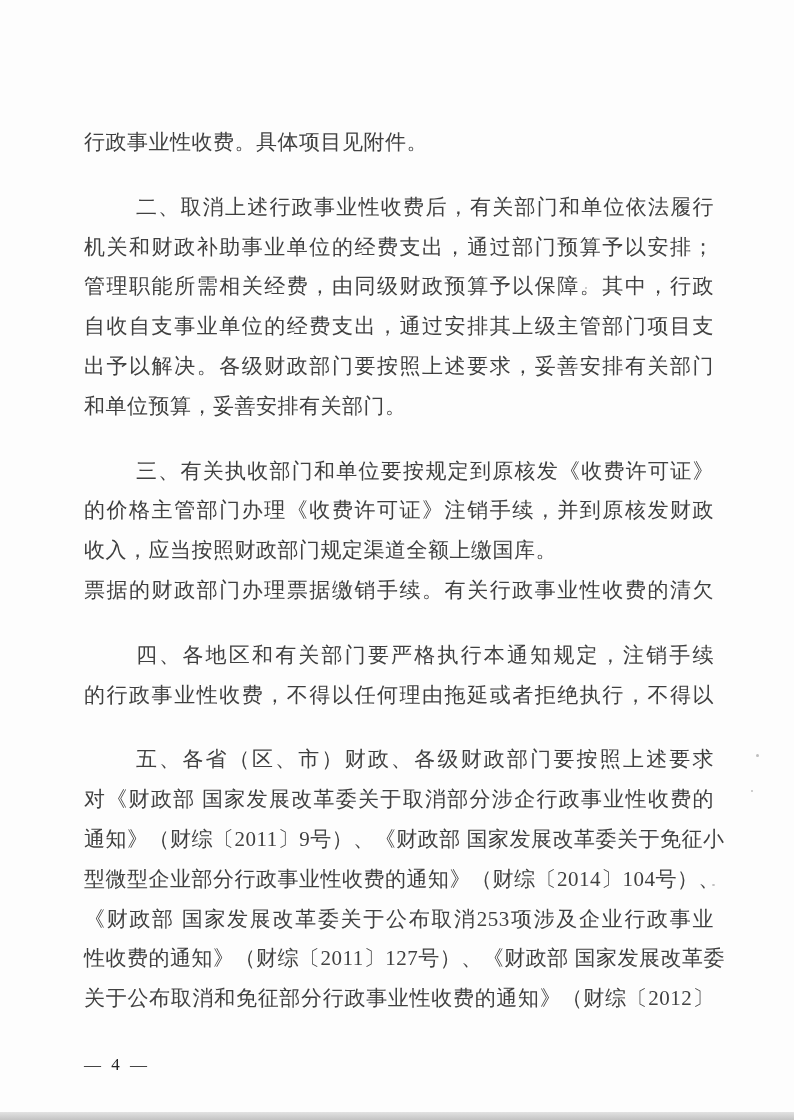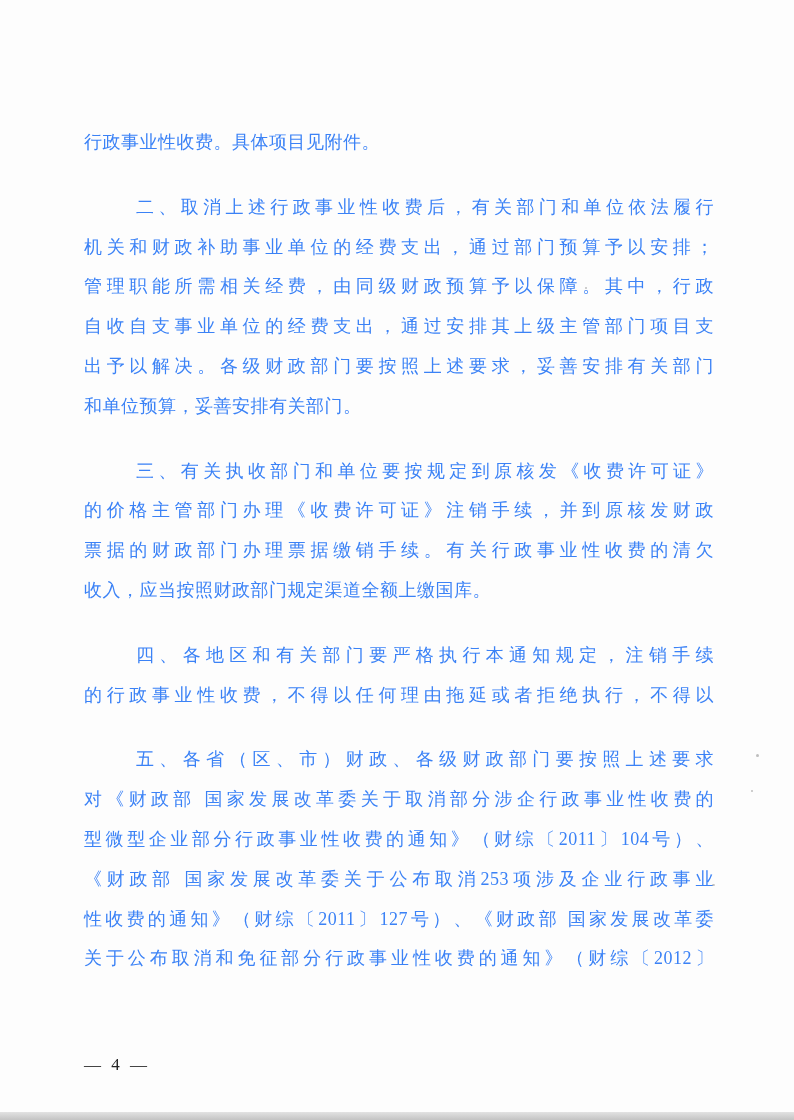--- a/index.html
+++ b/index.html
@@ -17,22 +17,22 @@
   }
   .doc-body {
     position: absolute;
     left: 84px;
     top: 123px;
     width: 630px;
   }
   .line {
     height: 39.8px;
     line-height: 39.8px;
-    font-size: 18px;
-    color: #3b82f6;
+    font-size: 21px;
+    color: #404040;
     white-space: nowrap;
     letter-spacing: 0.5px;
     font-weight: 500;
   }
   .line.j {
     text-align: justify;
     text-align-last: justify;
     text-justify: inter-character;
   }
   .line.ind {
@@ -74,27 +74,28 @@
   <div class="doc-body">
       <div class="line">行政事业性收费。具体项目见附件。</div>
       <div class="line j ind">二、取消上述行政事业性收费后，有关部门和单位依法履行</div>
       <div class="line j">机关和财政补助事业单位的经费支出，通过部门预算予以安排；</div>
       <div class="line j">管理职能所需相关经费，由同级财政预算予以保障。其中，行政</div>
       <div class="line j">自收自支事业单位的经费支出，通过安排其上级主管部门项目支</div>
       <div class="line j">出予以解决。各级财政部门要按照上述要求，妥善安排有关部门</div>
       <div class="line">和单位预算，妥善安排有关部门。</div>
       <div class="line j ind">三、有关执收部门和单位要按规定到原核发《收费许可证》</div>
       <div class="line j">的价格主管部门办理《收费许可证》注销手续，并到原核发财政</div>
+      <div class="line">收入，应当按照财政部门规定渠道全额上缴国库。</div>
       <div class="line j">票据的财政部门办理票据缴销手续。有关行政事业性收费的清欠</div>
-      <div class="line">收入，应当按照财政部门规定渠道全额上缴国库。</div>
       <div class="line j ind">四、各地区和有关部门要严格执行本通知规定，注销手续</div>
       <div class="line j">的行政事业性收费，不得以任何理由拖延或者拒绝执行，不得以</div>
       <div class="line j ind">五、各省（区、市）财政、各级财政部门要按照上述要求</div>
       <div class="line j">对《财政部 国家发展改革委关于取消部分涉企行政事业性收费的</div>
-      <div class="line j">型微型企业部分行政事业性收费的通知》（财综〔2011〕104号）、</div>
+      <div class="line j">通知》（财综〔2011〕9号）、《财政部 国家发展改革委关于免征小</div>
+      <div class="line j">型微型企业部分行政事业性收费的通知》（财综〔2014〕104号）、</div>
       <div class="line j">《财政部 国家发展改革委关于公布取消253项涉及企业行政事业</div>
       <div class="line j">性收费的通知》（财综〔2011〕127号）、《财政部 国家发展改革委</div>
       <div class="line j">关于公布取消和免征部分行政事业性收费的通知》（财综〔2012〕</div>
     </div>
 
   <div class="page-number">— 4 —</div>
 
   <span class="speck s1"></span>
   <span class="speck s2"></span>
   <span class="speck s3"></span>

